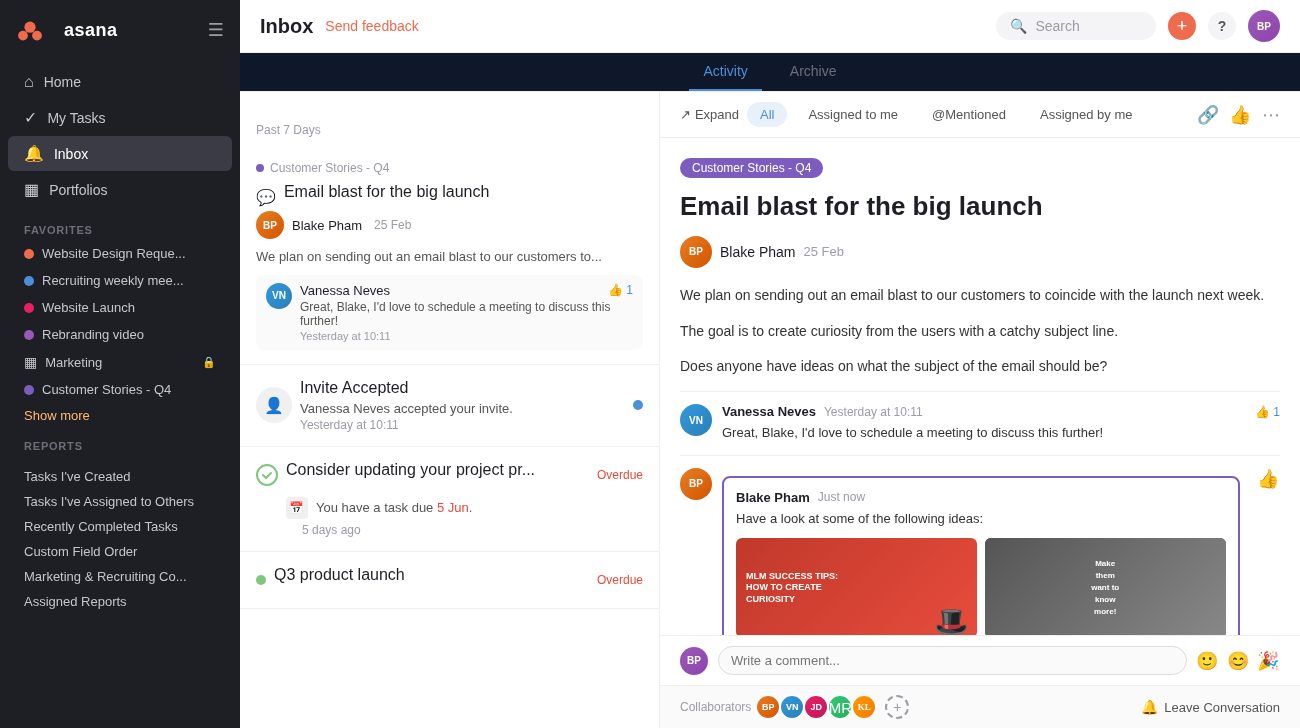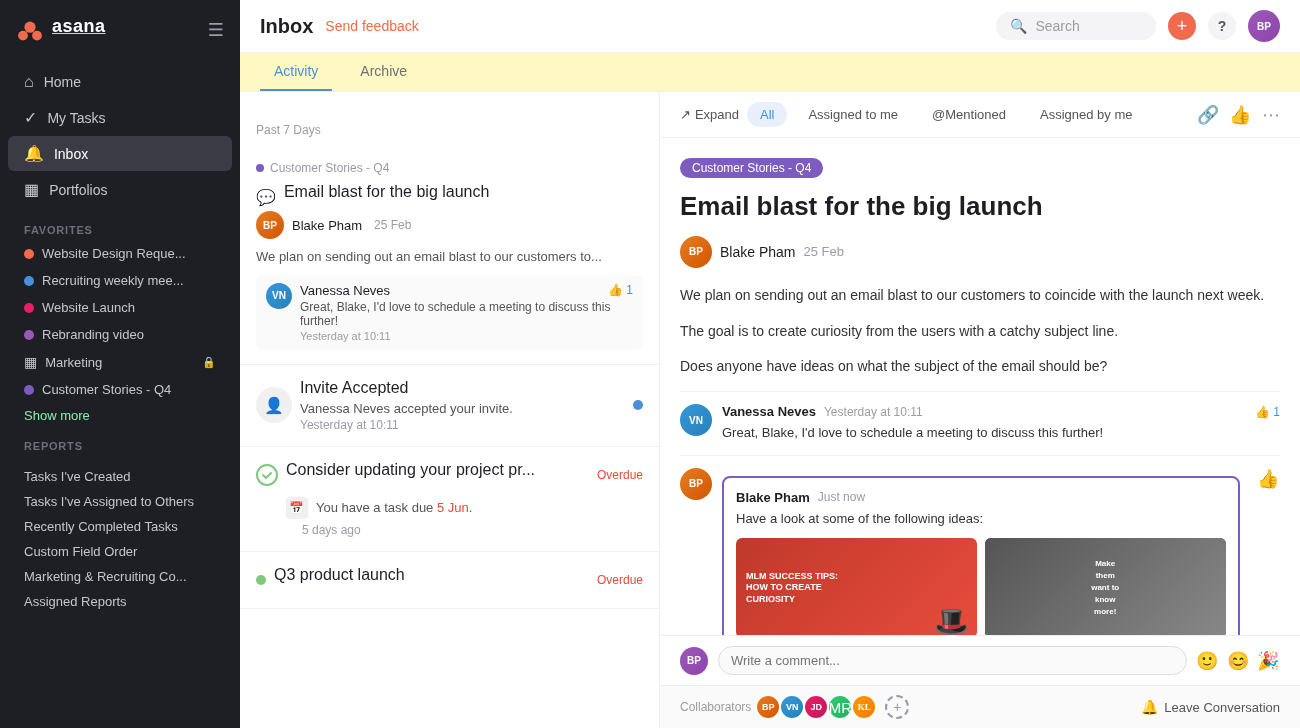--- a/index.html
+++ b/index.html
@@ -16,22 +16,22 @@
       flex-shrink: 0;
     }
     .sidebar-logo {
       display: flex;
       align-items: center;
       justify-content: space-between;
       padding: 16px 16px;
     }
     .asana-logo {
       display: flex;
-      gap: 8px;
-      text-decoration: underline;
+      align-items: center;
+      gap: 20px;
     }
     .asana-logo-icon {
       width: 28px;
       height: 28px;
     }
     .asana-logo-text {
       color: #fff;
       font-size: 18px;
       font-weight: 700;
       letter-spacing: 0.5px;
@@ -78,21 +78,21 @@
       font-size: 13px;
     }
     .fav-dot {
       width: 10px;
       height: 10px;
       border-radius: 50%;
       flex-shrink: 0;
     }
     .sidebar-show-more {
       padding: 5px 24px;
-      color: #86efac;
+      color: #fdba74;
       font-size: 13px;
       cursor: pointer;
     }
     .sidebar-reports {
       padding: 8px 0;
     }
     .sidebar-report-item {
       padding: 5px 24px;
       cursor: pointer;
       color: #c5c6cc;
@@ -178,21 +178,22 @@
       color: #fff; font-weight: 600; font-size: 12px;
     }
 
     
     .tabs-bar {
       display: flex;
       align-items: center;
       gap: 14px;
       padding: 0 20px;
       border-bottom: 1px solid #eee;
-      background: #fef9c3;
+      background: #0f172a;
+      justify-content: center;
     }
     .tab-item {
       padding: 10px 14px;
       font-size: 14px;
       cursor: pointer;
       color: #6d6e78;
       border-bottom: 2px solid transparent;
     }
     .tab-item.active {
       color: #4a90d9;

